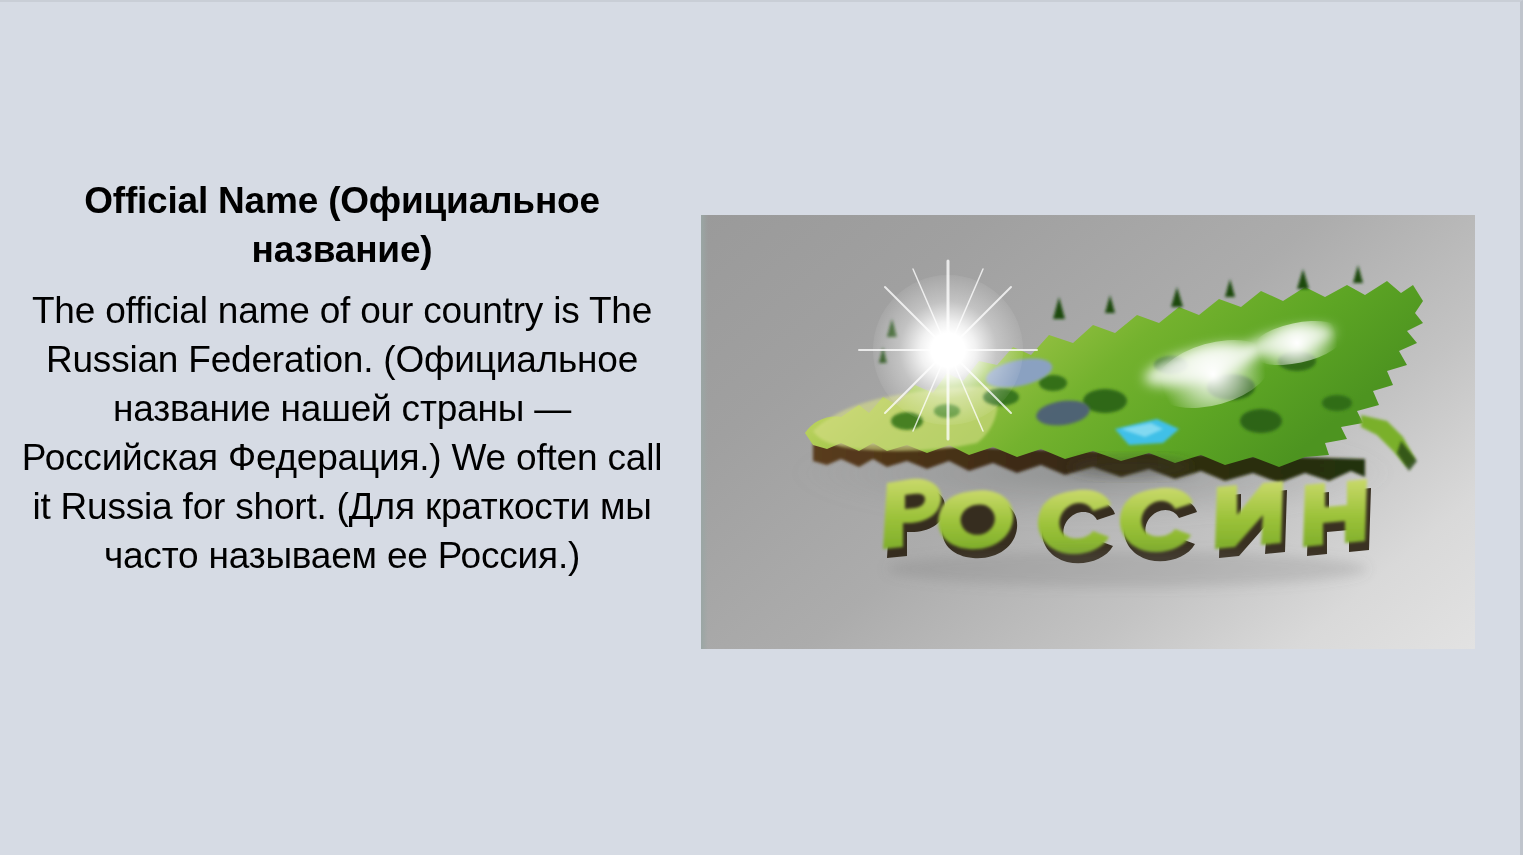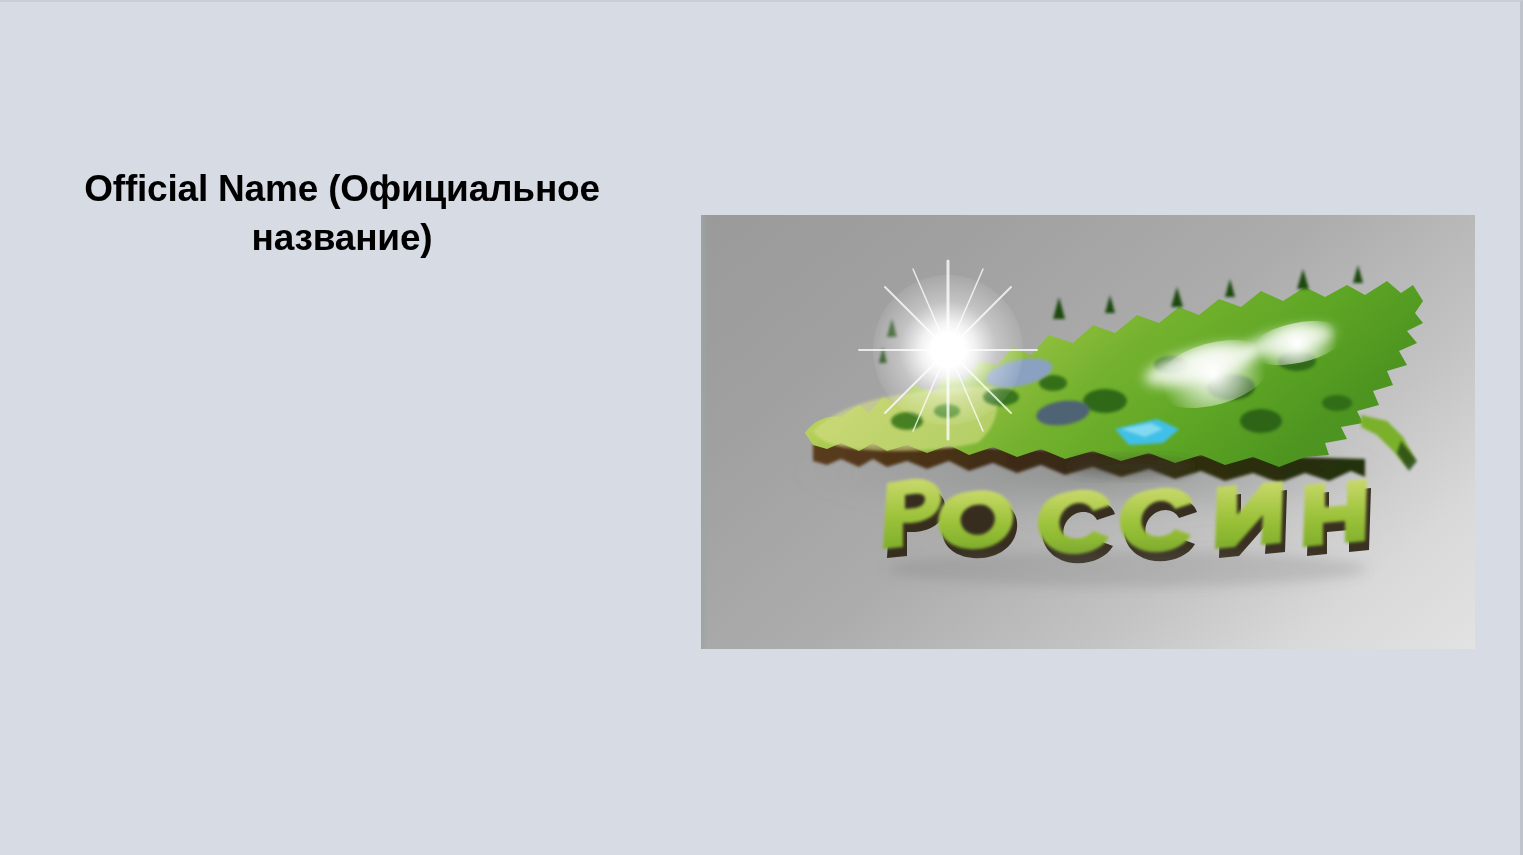--- a/index.html
+++ b/index.html
@@ -33,21 +33,21 @@
     width: 650px;
     text-align: center;
     color: #000000;
   }
 
   #slide-title {
     font-size: 37px;
     font-weight: bold;
     line-height: 49px;
     letter-spacing: -0.2px;
-    margin: 0;
+    margin: 12px;
   }
 
   #slide-body {
     font-size: 37px;
     font-weight: normal;
     line-height: 49px;
     letter-spacing: -0.2px;
     margin: 0;
   }
 
@@ -127,20 +127,21 @@
   #glint-a { left: 452px; top: 128px; width: 120px; height: 62px; transform: rotate(-16deg); }
   #glint-b { left: 548px; top: 108px; width: 96px; height: 40px; transform: rotate(-12deg); }
 </style>
 </head>
 <body>
 
 <div id="slide">
 
   <div id="text-column">
     <div id="slide-title">Official Name (Официальное название)</div>
+    <div id="slide-body">The official name of our country is The Russian Federation. (Официальное название нашей страны — Российская Федерация.) We often call it Russia for short. (Для краткости мы часто называем ее Россия.)</div>
   </div>
 
   <div id="picture-frame">
 
     <div id="photo-canvas">
       <svg viewBox="0 0 774 434" preserveAspectRatio="none" aria-hidden="true">
         <defs>
 
           <linearGradient id="grassGrad" x1="0" y1="0" x2="1" y2="0.35">
             <stop offset="0%" stop-color="#cfd978"></stop>

